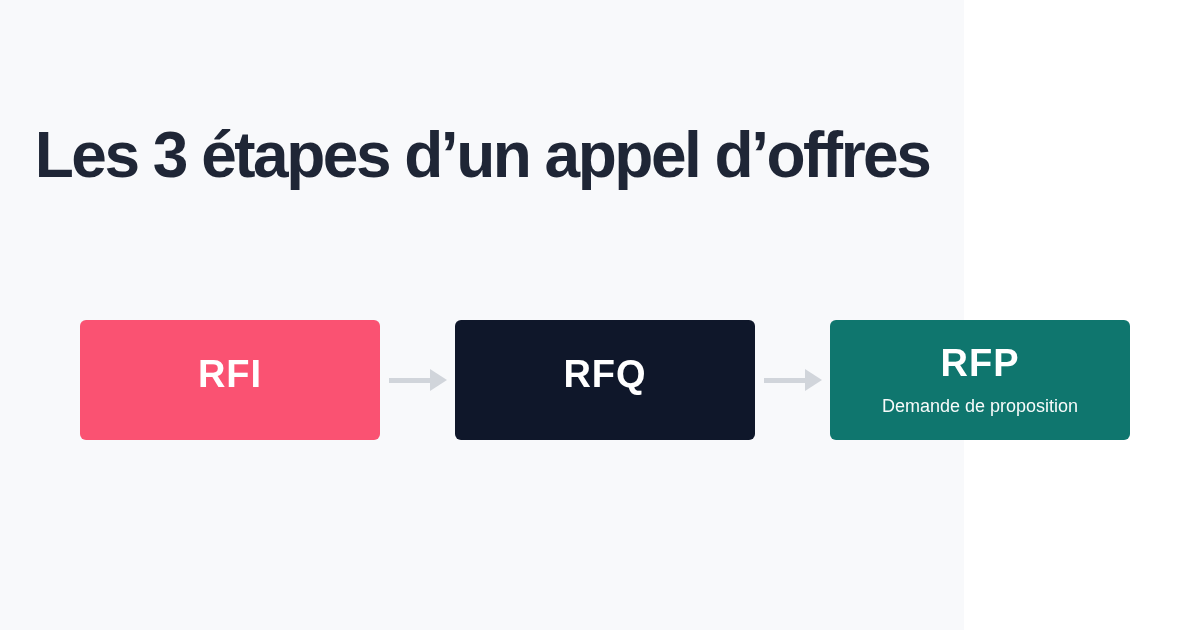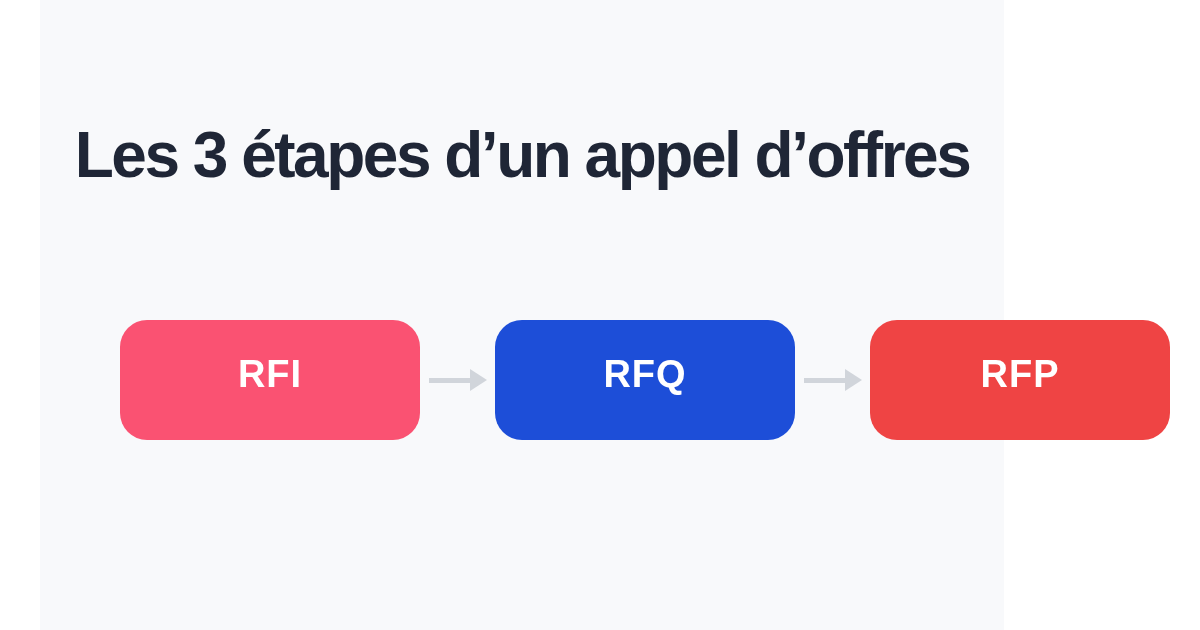--- a/index.html
+++ b/index.html
@@ -10,21 +10,20 @@
     width: 1200px;
     height: 630px;
     overflow: hidden;
     font-family: "Liberation Sans", sans-serif;
   }
   .page {
     position: relative;
     width: 964px;
     height: 630px;
     background: #F8F9FB;
-    margin-left: 40px;
   }
   .title {
     position: absolute;
     top: 122px;
     left: 0;
     width: 100%;
     margin: 0;
     text-align: center;
     font-size: 64px;
     line-height: 1.05;
@@ -36,21 +35,21 @@
     position: absolute;
     top: 320px;
     left: 80px;
     height: 120px;
     display: flex;
     align-items: center;
   }
   .card {
     width: 300px;
     height: 120px;
-    border-radius: 27px;
+    border-radius: 6px;
     display: flex;
     flex-direction: column;
     align-items: center;
     justify-content: center;
     color: #FFFFFF;
     box-sizing: border-box;
   }
   .acronym {
     font-size: 38px;
     line-height: 1.1;
@@ -98,27 +97,28 @@
 
     <div class="card" style="background-color: rgb(250, 82, 114); color: rgb(255, 255, 255);">
       <div class="acronym">RFI</div>
     </div>
 
     <div class="arrow">
       <span class="shaft" style="background-color: rgb(209, 213, 219);"></span>
       <span class="head" style="border-left-color: rgb(209, 213, 219);"></span>
     </div>
 
-    <div class="card" style="background-color: #1d4ed8; color: rgb(255, 255, 255);">
+    <div class="card" style="background-color: #0f172a; color: rgb(255, 255, 255);">
       <div class="acronym">RFQ</div>
     </div>
 
     <div class="arrow">
       <span class="shaft" style="background-color: rgb(209, 213, 219);"></span>
       <span class="head" style="border-left-color: rgb(209, 213, 219);"></span>
     </div>
 
-    <div class="card" style="background-color: #ef4444; color: rgb(255, 255, 255);">
+    <div class="card" style="background-color: #0f766e; color: rgb(255, 255, 255);">
       <div class="acronym">RFP</div>
+      <div class="desc">Demande de proposition</div>
     </div>
 
   </div>
 </div>
 
 </body></html>

